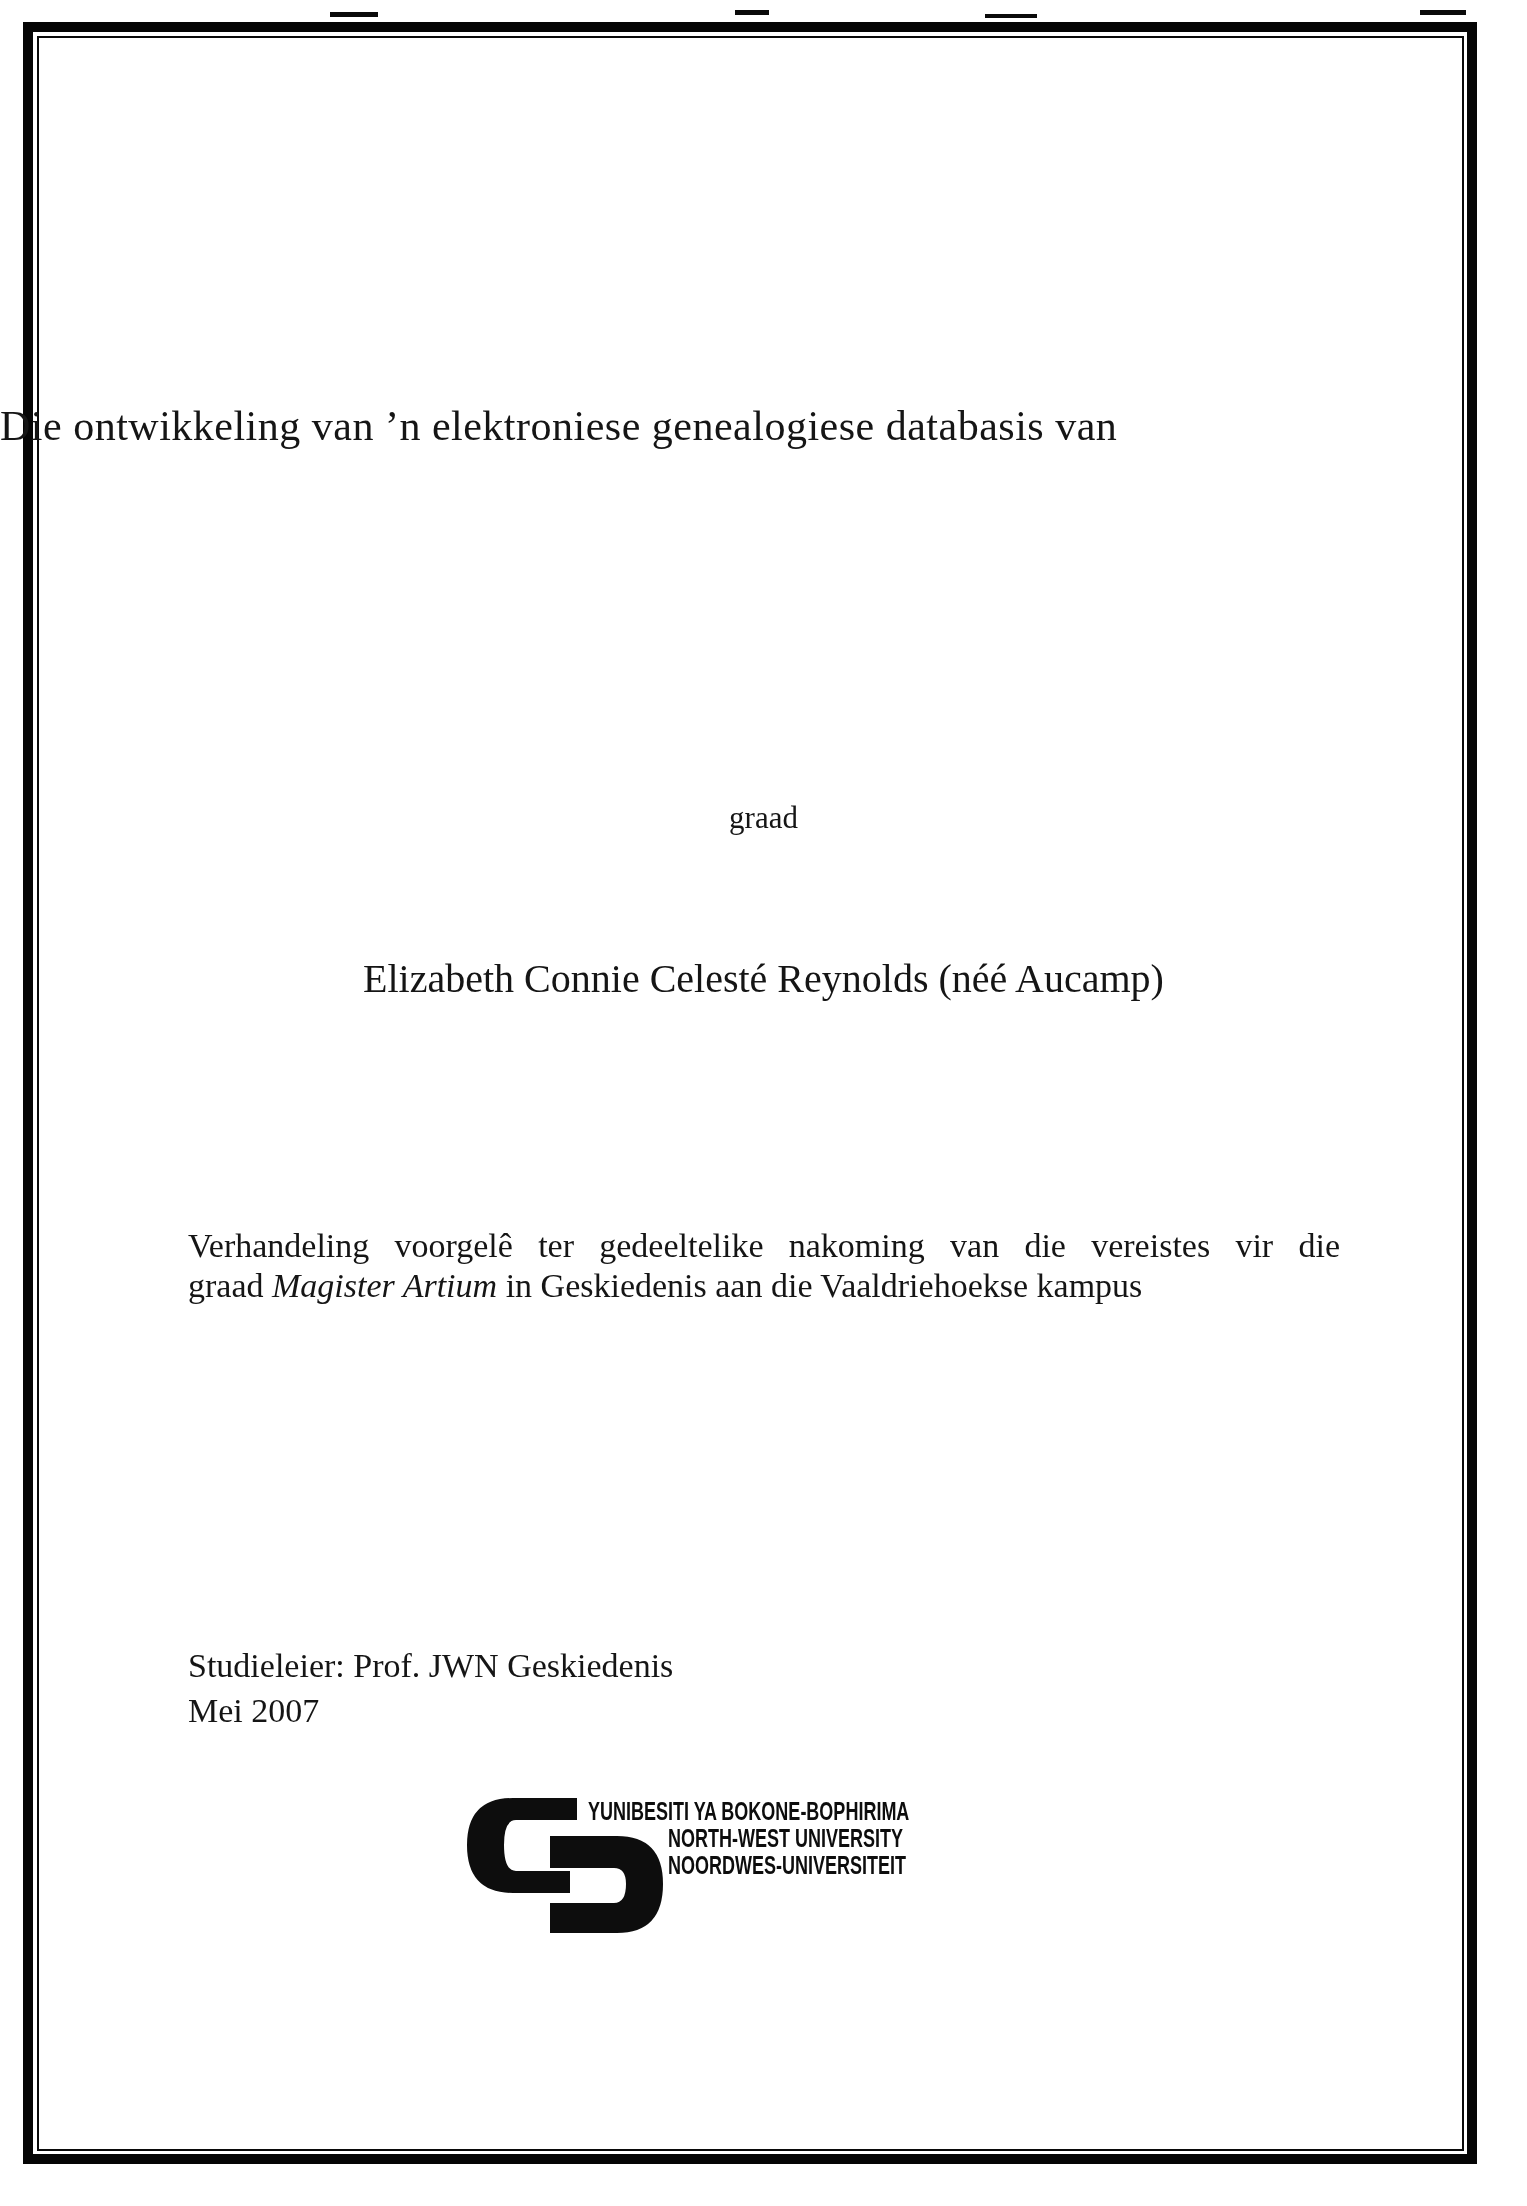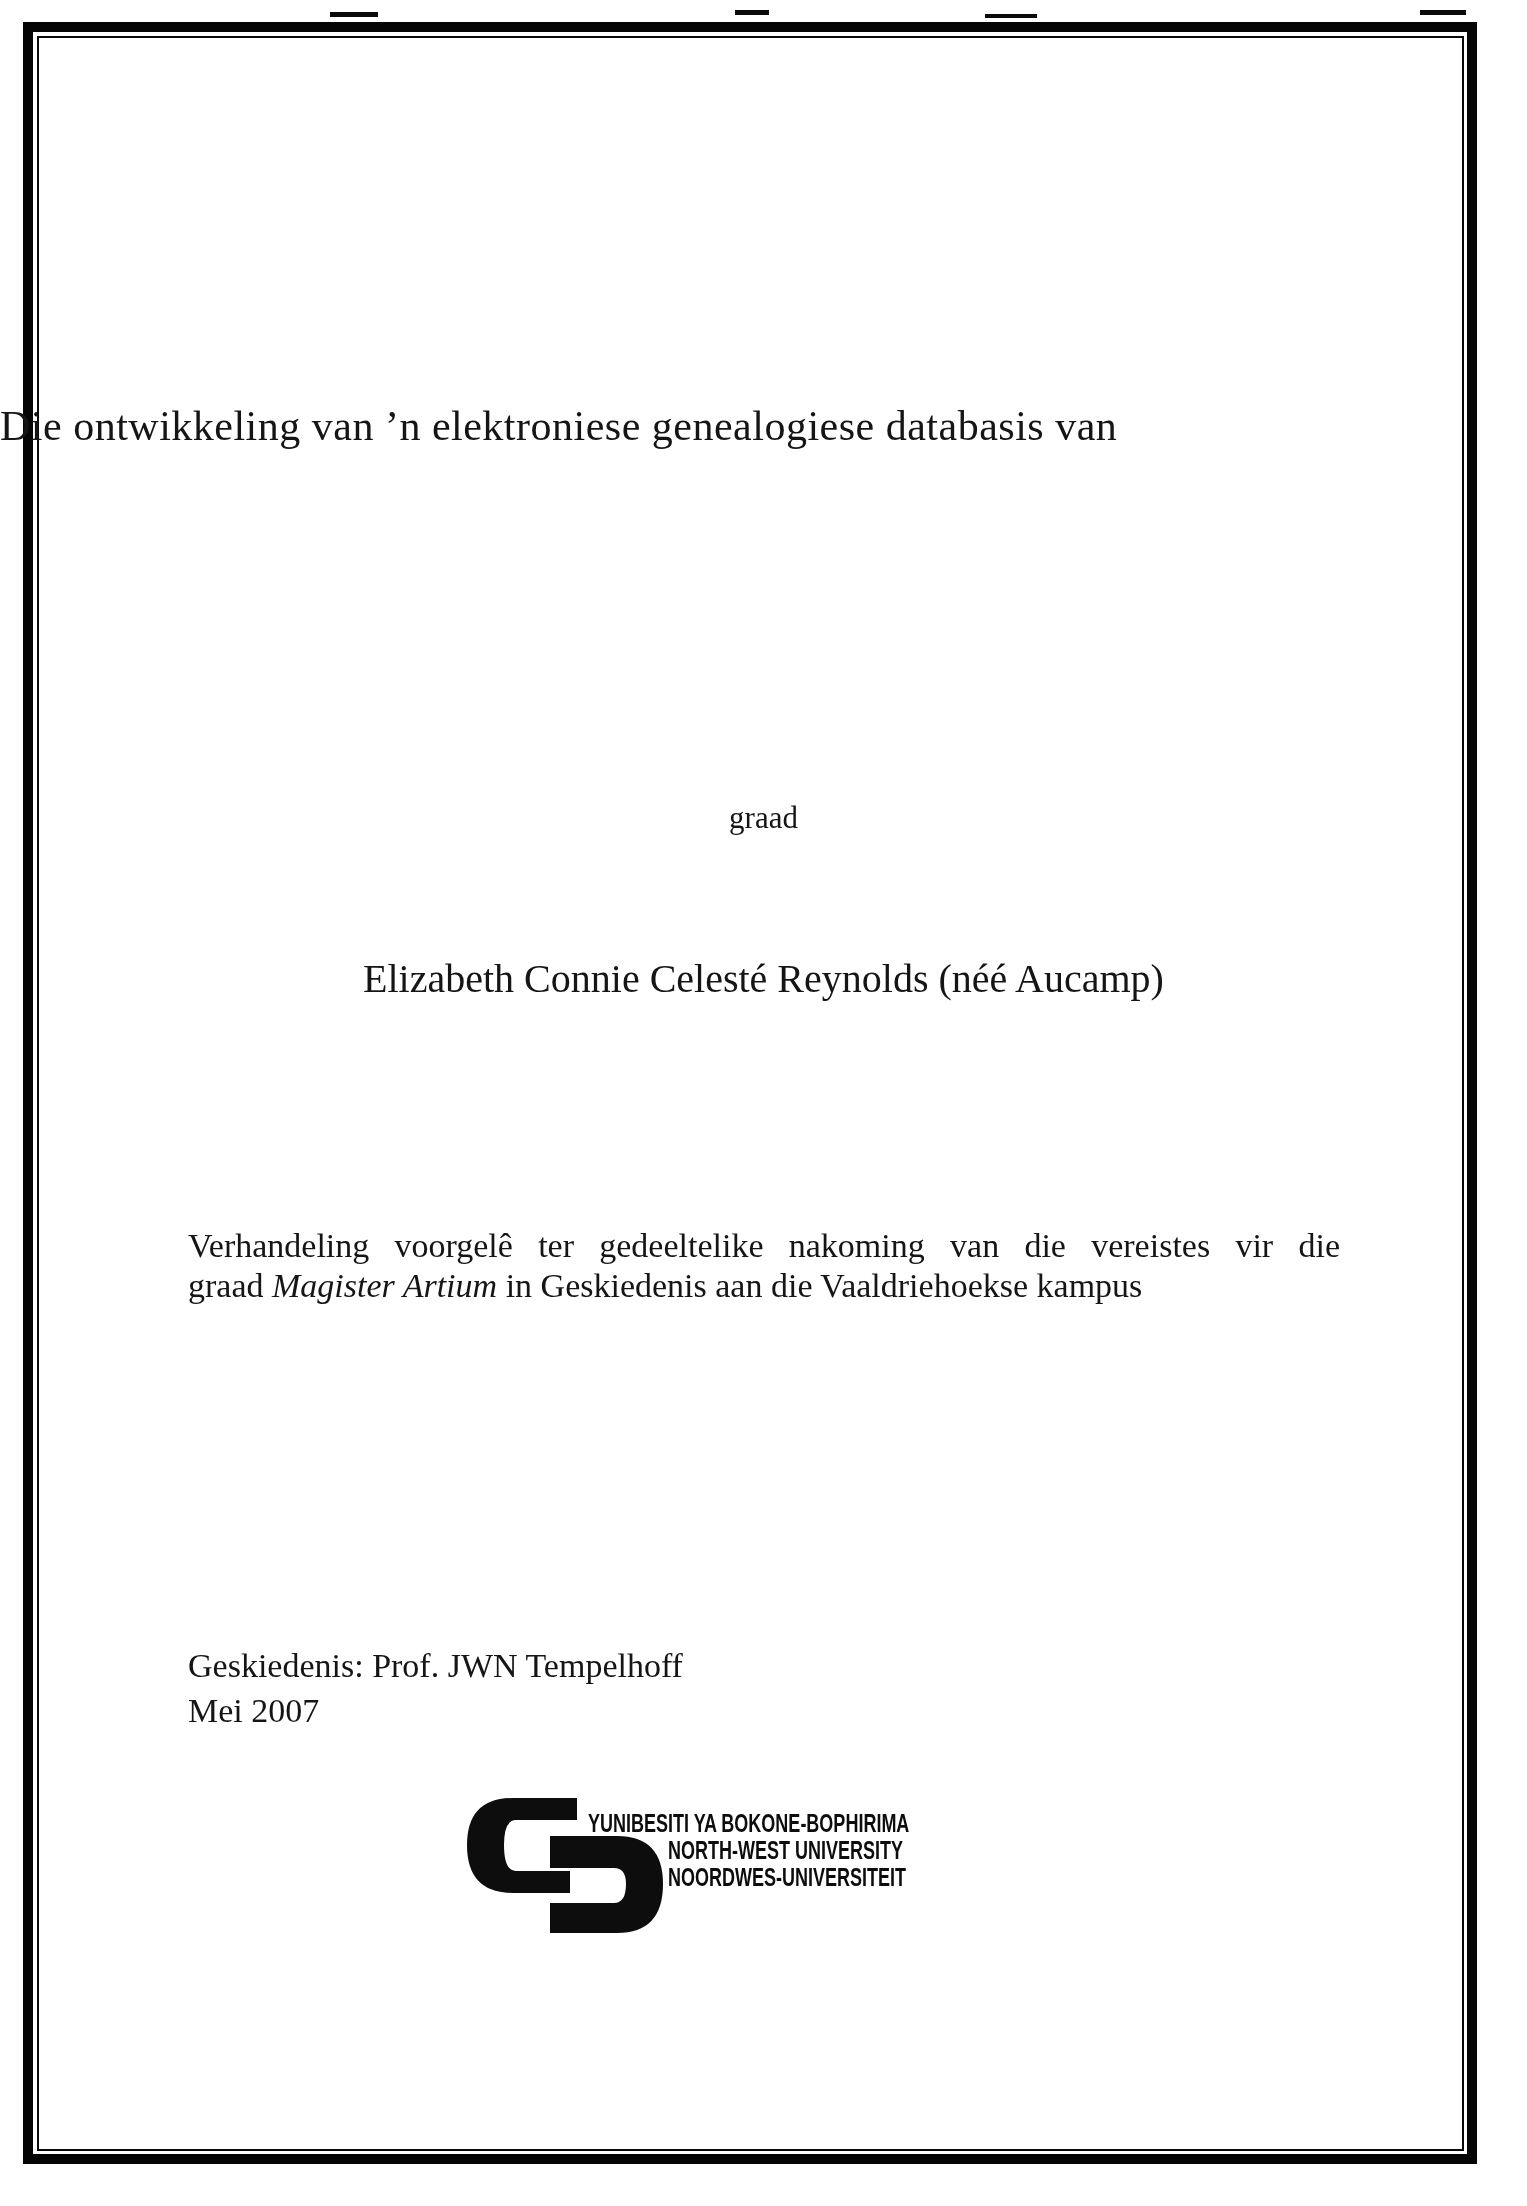--- a/index.html
+++ b/index.html
@@ -81,21 +81,21 @@
     position: absolute;
     left: 467px; top: 1798px;
     width: 700px; height: 140px;
   }
   .logo-mark {
     position: absolute;
     left: 0; top: 0;
   }
   .nwu-text {
     position: absolute;
-    left: 121px; top: 12px;
+    left: 121px; top: 0;
     font-family: "Liberation Sans", sans-serif;
     font-weight: 700;
     font-size: 25px;
     line-height: 27px;
     color: #0d0d0d;
   }
   .nwu-line {
     white-space: nowrap;
     transform: scaleX(0.72);
     transform-origin: 0 0;
@@ -120,21 +120,21 @@
 <div class="byline">graad</div>
 
 <div class="author">Elizabeth Connie Celesté Reynolds (néé Aucamp)</div>
 
 <div class="statement">
   <div class="line-just">Verhandeling voorgelê ter gedeeltelike nakoming van die vereistes vir die</div>
   <div><span>graad </span><span class="italic">Magister Artium</span><span> in Geskiedenis aan die Vaaldriehoekse kampus</span></div>
 </div>
 
 <div class="supervisor-block">
-  <div>Geskiedenis: Prof. JWN Tempelhoff</div>
+  <div>Studieleier: Prof. JWN Geskiedenis</div>
   <div>Mei 2007</div>
 </div>
 
 <div class="logo-block">
   <svg class="logo-mark" width="200" height="138" viewBox="0 0 200 138" xmlns="http://www.w3.org/2000/svg">
     <path fill="#0d0d0d" d="M110,0 H46 Q0,0 0,47 Q0,95 46,95 H103 V73 H49 Q37,73 37,47 Q37,22 49,22 H110 Z"></path>
     <path fill="#0d0d0d" d="M83,38 H150 Q196,38 196,86 Q196,135 150,135 H83 V105 H147 Q159,105 159,86 Q159,70 147,70 H83 Z"></path>
   </svg>
   <div class="nwu-text">
     <div class="nwu-line">YUNIBESITI YA BOKONE-BOPHIRIMA</div>

